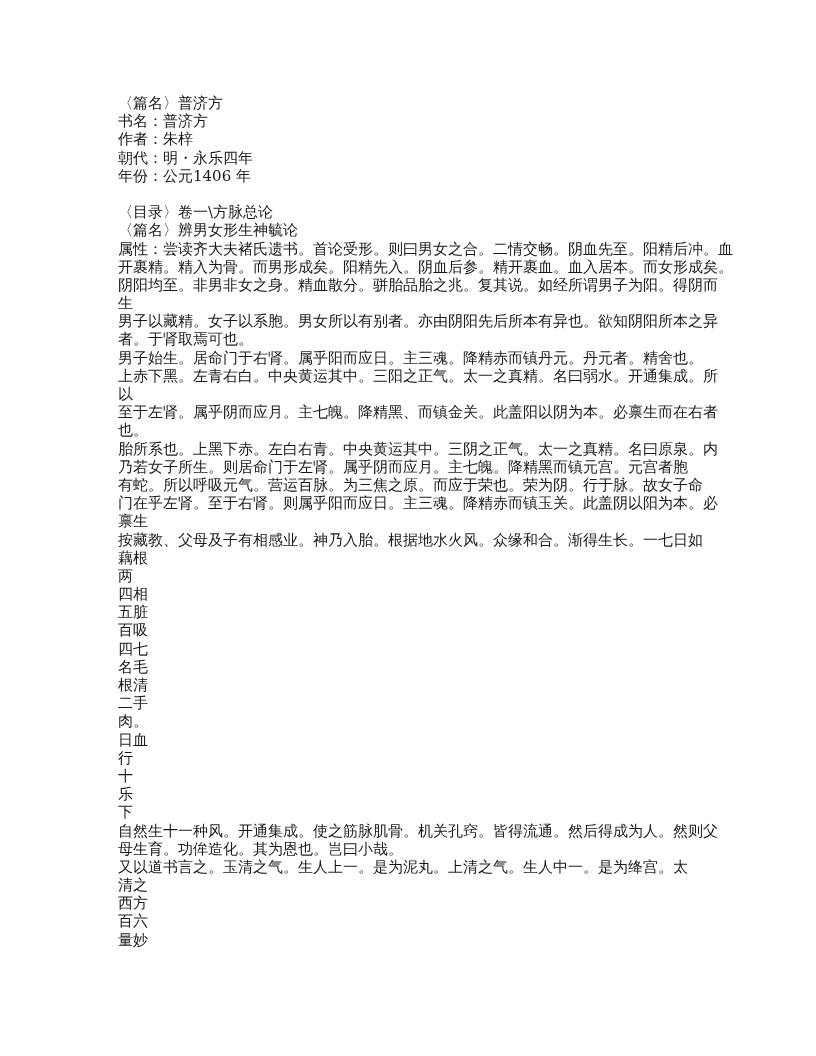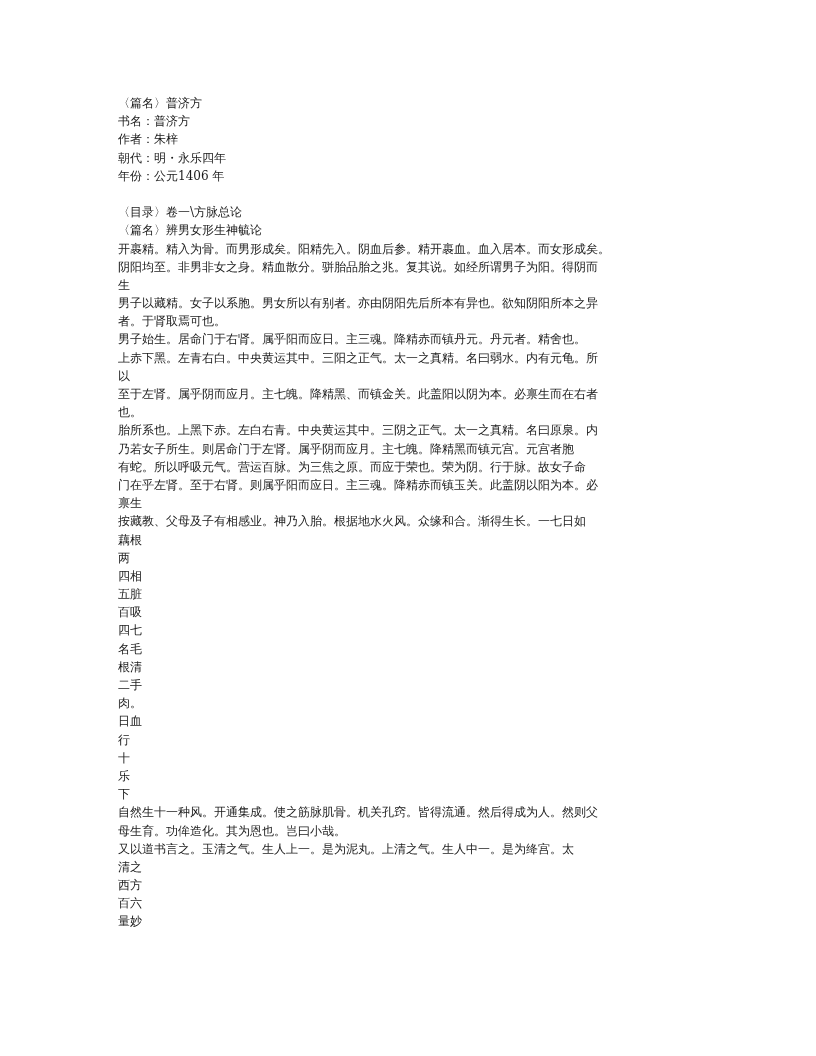--- a/index.html
+++ b/index.html
@@ -12,21 +12,21 @@
     height: 1056px;
     position: relative;
     overflow: hidden;
   }
   .page {
     position: absolute;
     left: 118px;
     top: 94px;
     width: 590px;
     font-family: "DejaVu Serif", "Liberation Serif", serif;
-    font-size: 12px;
+    font-size: 15px;
     line-height: 18.2px;
     color: #1a1a1a;
   }
   .line {
     display: block;
     white-space: pre;
     height: 18.2px;
   }
 </style>
 </head>
@@ -35,27 +35,28 @@
 <div class="page">
   <span class="line">〈篇名〉普济方</span>
   <span class="line">书名：普济方</span>
   <span class="line">作者：朱梓</span>
   <span class="line">朝代：明・永乐四年</span>
   <span class="line">年份：公元1406 年</span>
   <span class="line"></span>
   <span class="line">〈目录〉卷一\方脉总论</span>
   <span class="line">〈篇名〉辨男女形生神毓论</span>
   <div id="body-text">
+      <span class="line">属性：尝读齐大夫褚氏遗书。首论受形。则曰男女之合。二情交畅。阴血先至。阳精后冲。血</span>
       <span class="line">开裹精。精入为骨。而男形成矣。阳精先入。阴血后参。精开裹血。血入居本。而女形成矣。</span>
       <span class="line">阴阳均至。非男非女之身。精血散分。骈胎品胎之兆。复其说。如经所谓男子为阳。得阴而</span>
       <span class="line">生</span>
       <span class="line">男子以藏精。女子以系胞。男女所以有别者。亦由阴阳先后所本有异也。欲知阴阳所本之异</span>
       <span class="line">者。于肾取焉可也。</span>
       <span class="line">男子始生。居命门于右肾。属乎阳而应日。主三魂。降精赤而镇丹元。丹元者。精舍也。</span>
-      <span class="line">上赤下黑。左青右白。中央黄运其中。三阳之正气。太一之真精。名曰弱水。内有元龟。所</span>
+      <span class="line">上赤下黑。左青右白。中央黄运其中。三阳之正气。太一之真精。名曰弱水。开通集成。所</span>
       <span class="line">以</span>
       <span class="line">至于左肾。属乎阴而应月。主七魄。降精黑、而镇金关。此盖阳以阴为本。必禀生而在右者</span>
       <span class="line">也。</span>
       <span class="line">胎所系也。上黑下赤。左白右青。中央黄运其中。三阴之正气。太一之真精。名曰原泉。内</span>
       <span class="line">乃若女子所生。则居命门于左肾。属乎阴而应月。主七魄。降精黑而镇元宫。元宫者胞</span>
       <span class="line">有蛇。所以呼吸元气。营运百脉。为三焦之原。而应于荣也。荣为阴。行于脉。故女子命</span>
       <span class="line">门在乎左肾。至于右肾。则属乎阳而应日。主三魂。降精赤而镇玉关。此盖阴以阳为本。必</span>
       <span class="line">禀生</span>
       <span class="line">按藏教、父母及子有相感业。神乃入胎。根据地水火风。众缘和合。渐得生长。一七日如</span>
       <span class="line">藕根</span>

